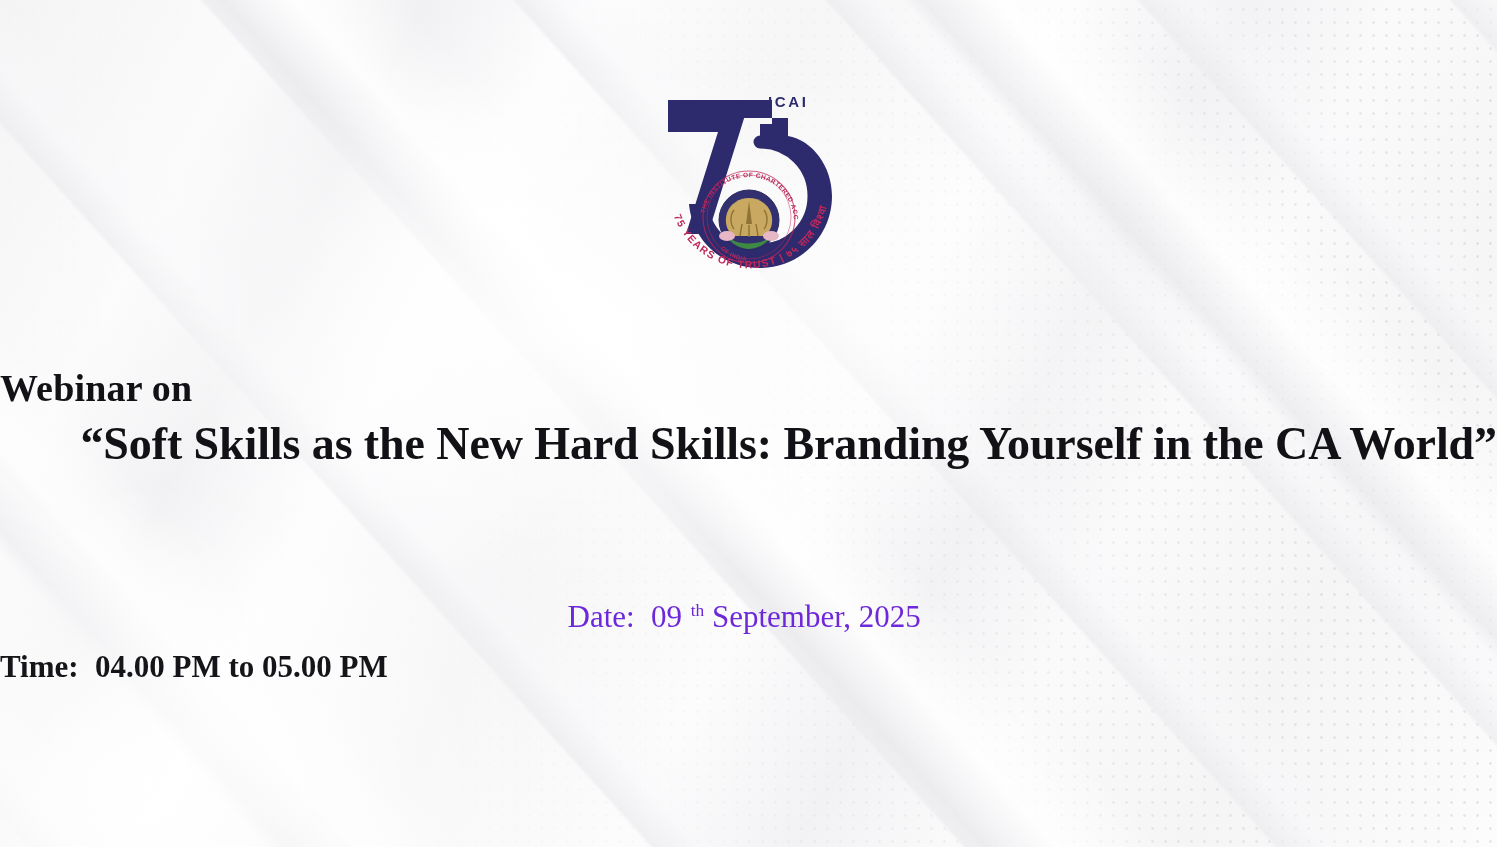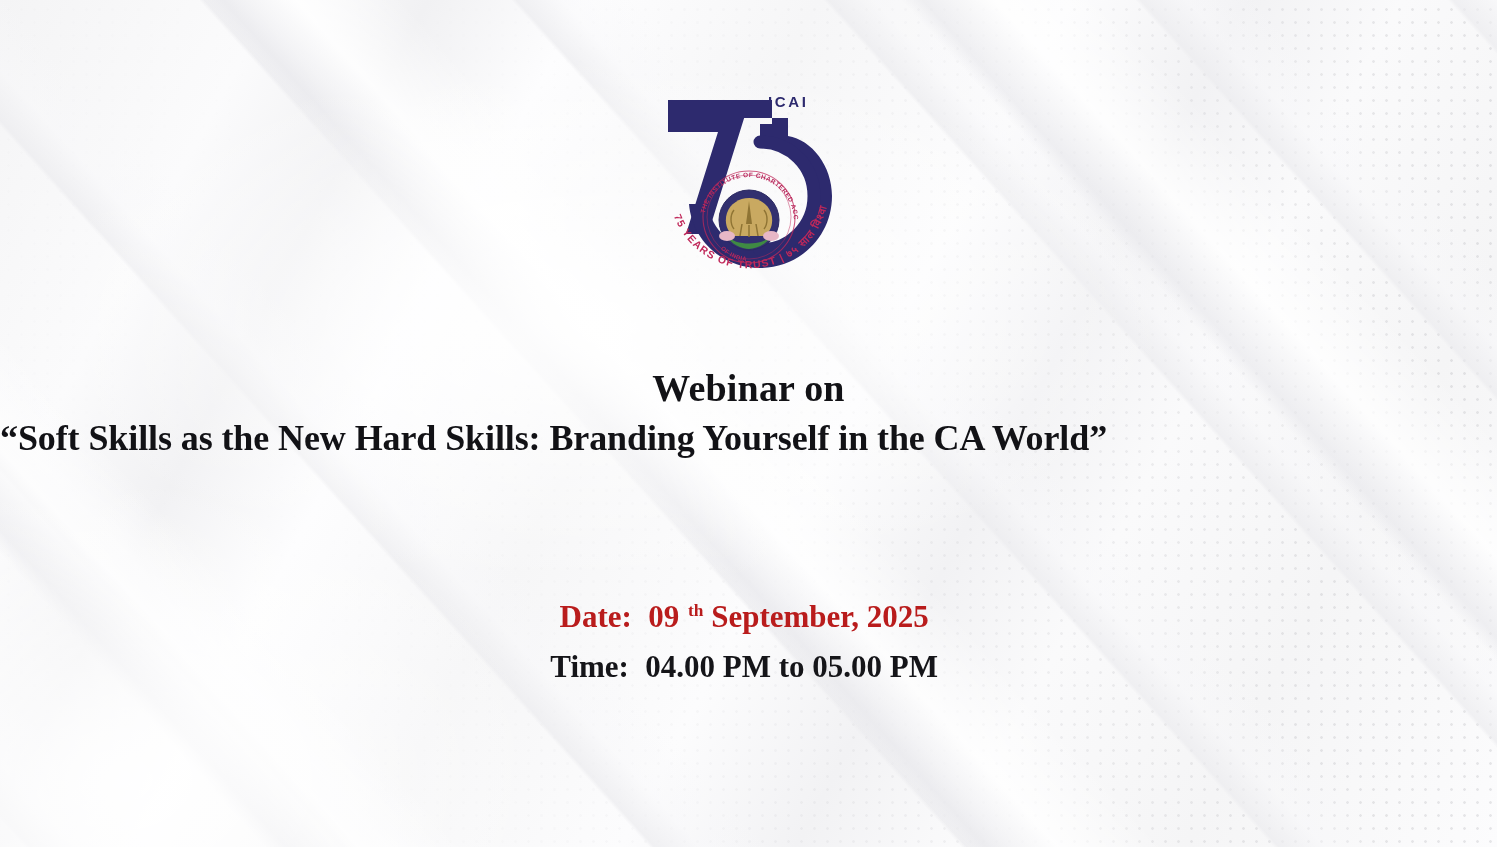--- a/index.html
+++ b/index.html
@@ -111,55 +111,55 @@
     width: 186px;
     height: 206px;
     display: block;
   }
 
   
   .webinar-on {
     position: absolute;
     left: 0; right: 0;
     top: 368px;
-    text-align: center;
+    text-align: left;
     font-size: 38px;
     font-weight: bold;
     color: #121216;
     letter-spacing: 0.2px;
     line-height: 1.1;
   }
   .title-line {
     position: absolute;
     left: 0; right: 0;
     top: 418px;
-    text-align: left;
-    font-size: 36px;
+    text-align: right;
+    font-size: 46px;
     font-weight: bold;
     color: #121216;
     letter-spacing: -0.1px;
     line-height: 1.15;
     white-space: nowrap;
   }
 
   .date-line {
     position: absolute;
     left: 0; right: 0;
     top: 598px;
     text-align: center;
     font-size: 31px;
-    font-weight: bold;
-    color: #b91c1c;
+    font-weight: normal;
+    color: #6d28d9;
     line-height: 1.2;
   }
   .time-line {
     position: absolute;
     left: 0; right: 0;
     top: 648px;
-    text-align: center;
+    text-align: left;
     font-size: 31px;
     font-weight: bold;
     color: #151519;
     line-height: 1.2;
   }
   .sup {
     font-size: 0.56em;
     vertical-align: super;
     line-height: 0;
   }

